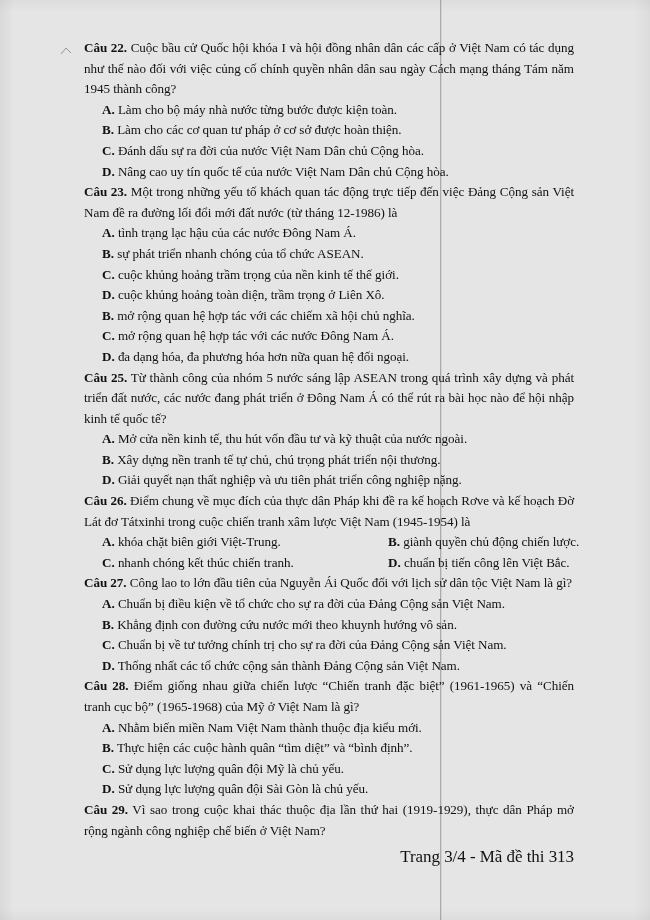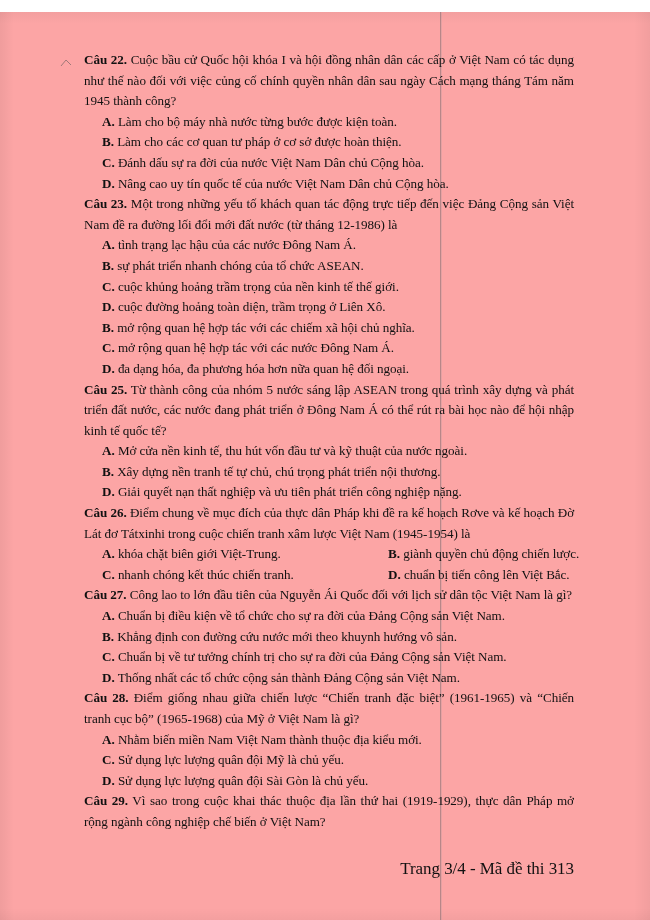--- a/index.html
+++ b/index.html
@@ -14,23 +14,22 @@
     font-family: "Liberation Serif", "DejaVu Serif", serif;
     color: #111111;
     overflow: hidden;
     position: relative;
   }
 
   
   .page {
     position: absolute;
     inset: 0;
-    background: #fca5a5;
+    background: #e5e5e5;
     overflow: hidden;
-    margin-top: 12px;
   }
 
   
   .page::before {
     content: "";
     position: absolute;
     inset: 0;
     pointer-events: none;
     background:
       linear-gradient(to right, rgba(0,0,0,0.05) 0px, rgba(0,0,0,0) 14px),
@@ -158,21 +157,21 @@
           <div class="opt"><span class="opt-letter">C.</span> <span>Đánh dấu sự ra đời của nước Việt Nam Dân chủ Cộng hòa.</span></div>
           <div class="opt"><span class="opt-letter">D.</span> <span>Nâng cao uy tín quốc tế của nước Việt Nam Dân chủ Cộng hòa.</span></div>
         </div>
       </div>
       <div class="question">
         <p class="q-stem"><span class="q-label">Câu 23.</span> <span>Một trong những yếu tố khách quan tác động trực tiếp đến việc Đảng Cộng sản Việt Nam đề ra đường lối đổi mới đất nước (từ tháng 12-1986) là</span></p>
         <div class="options">
           <div class="opt"><span class="opt-letter">A.</span> <span>tình trạng lạc hậu của các nước Đông Nam Á.</span></div>
           <div class="opt"><span class="opt-letter">B.</span> <span>sự phát triển nhanh chóng của tổ chức ASEAN.</span></div>
           <div class="opt"><span class="opt-letter">C.</span> <span>cuộc khủng hoảng trầm trọng của nền kinh tế thế giới.</span></div>
-          <div class="opt"><span class="opt-letter">D.</span> <span>cuộc đường hoảng toàn diện, trầm trọng ở Liên Xô.</span></div>
+          <div class="opt"><span class="opt-letter">D.</span> <span>cuộc khủng hoảng toàn diện, trầm trọng ở Liên Xô.</span></div>
         </div>
       </div>
       <div class="question">
         <div class="options">
           <div class="opt"><span class="opt-letter">B.</span> <span>mở rộng quan hệ hợp tác với các chiếm xã hội chủ nghĩa.</span></div>
           <div class="opt"><span class="opt-letter">C.</span> <span>mở rộng quan hệ hợp tác với các nước Đông Nam Á.</span></div>
           <div class="opt"><span class="opt-letter">D.</span> <span>đa dạng hóa, đa phương hóa hơn nữa quan hệ đối ngoại.</span></div>
         </div>
       </div>
       <div class="question">
@@ -202,20 +201,21 @@
           <div class="opt"><span class="opt-letter">A.</span> <span>Chuẩn bị điều kiện về tổ chức cho sự ra đời của Đảng Cộng sản Việt Nam.</span></div>
           <div class="opt"><span class="opt-letter">B.</span> <span>Khẳng định con đường cứu nước mới theo khuynh hướng vô sản.</span></div>
           <div class="opt"><span class="opt-letter">C.</span> <span>Chuẩn bị về tư tưởng chính trị cho sự ra đời của Đảng Cộng sản Việt Nam.</span></div>
           <div class="opt"><span class="opt-letter">D.</span> <span>Thống nhất các tổ chức cộng sản thành Đảng Cộng sản Việt Nam.</span></div>
         </div>
       </div>
       <div class="question">
         <p class="q-stem"><span class="q-label">Câu 28.</span> <span>Điểm giống nhau giữa chiến lược “Chiến tranh đặc biệt” (1961-1965) và “Chiến tranh cục bộ” (1965-1968) của Mỹ ở Việt Nam là gì?</span></p>
         <div class="options">
           <div class="opt"><span class="opt-letter">A.</span> <span>Nhằm biến miền Nam Việt Nam thành thuộc địa kiểu mới.</span></div>
+          <div class="opt"><span class="opt-letter">B.</span> <span>Thực hiện các cuộc hành quân “tìm diệt” và “bình định”.</span></div>
           <div class="opt"><span class="opt-letter">C.</span> <span>Sử dụng lực lượng quân đội Mỹ là chủ yếu.</span></div>
           <div class="opt"><span class="opt-letter">D.</span> <span>Sử dụng lực lượng quân đội Sài Gòn là chủ yếu.</span></div>
         </div>
       </div>
       <div class="question">
         <p class="q-stem"><span class="q-label">Câu 29.</span> <span>Vì sao trong cuộc khai thác thuộc địa lần thứ hai (1919-1929), thực dân Pháp mở rộng ngành công nghiệp chế biến ở Việt Nam?</span></p>
       </div>
     </div>
 
   <div class="page-footer">Trang 3/4 - Mã đề thi 313</div>

